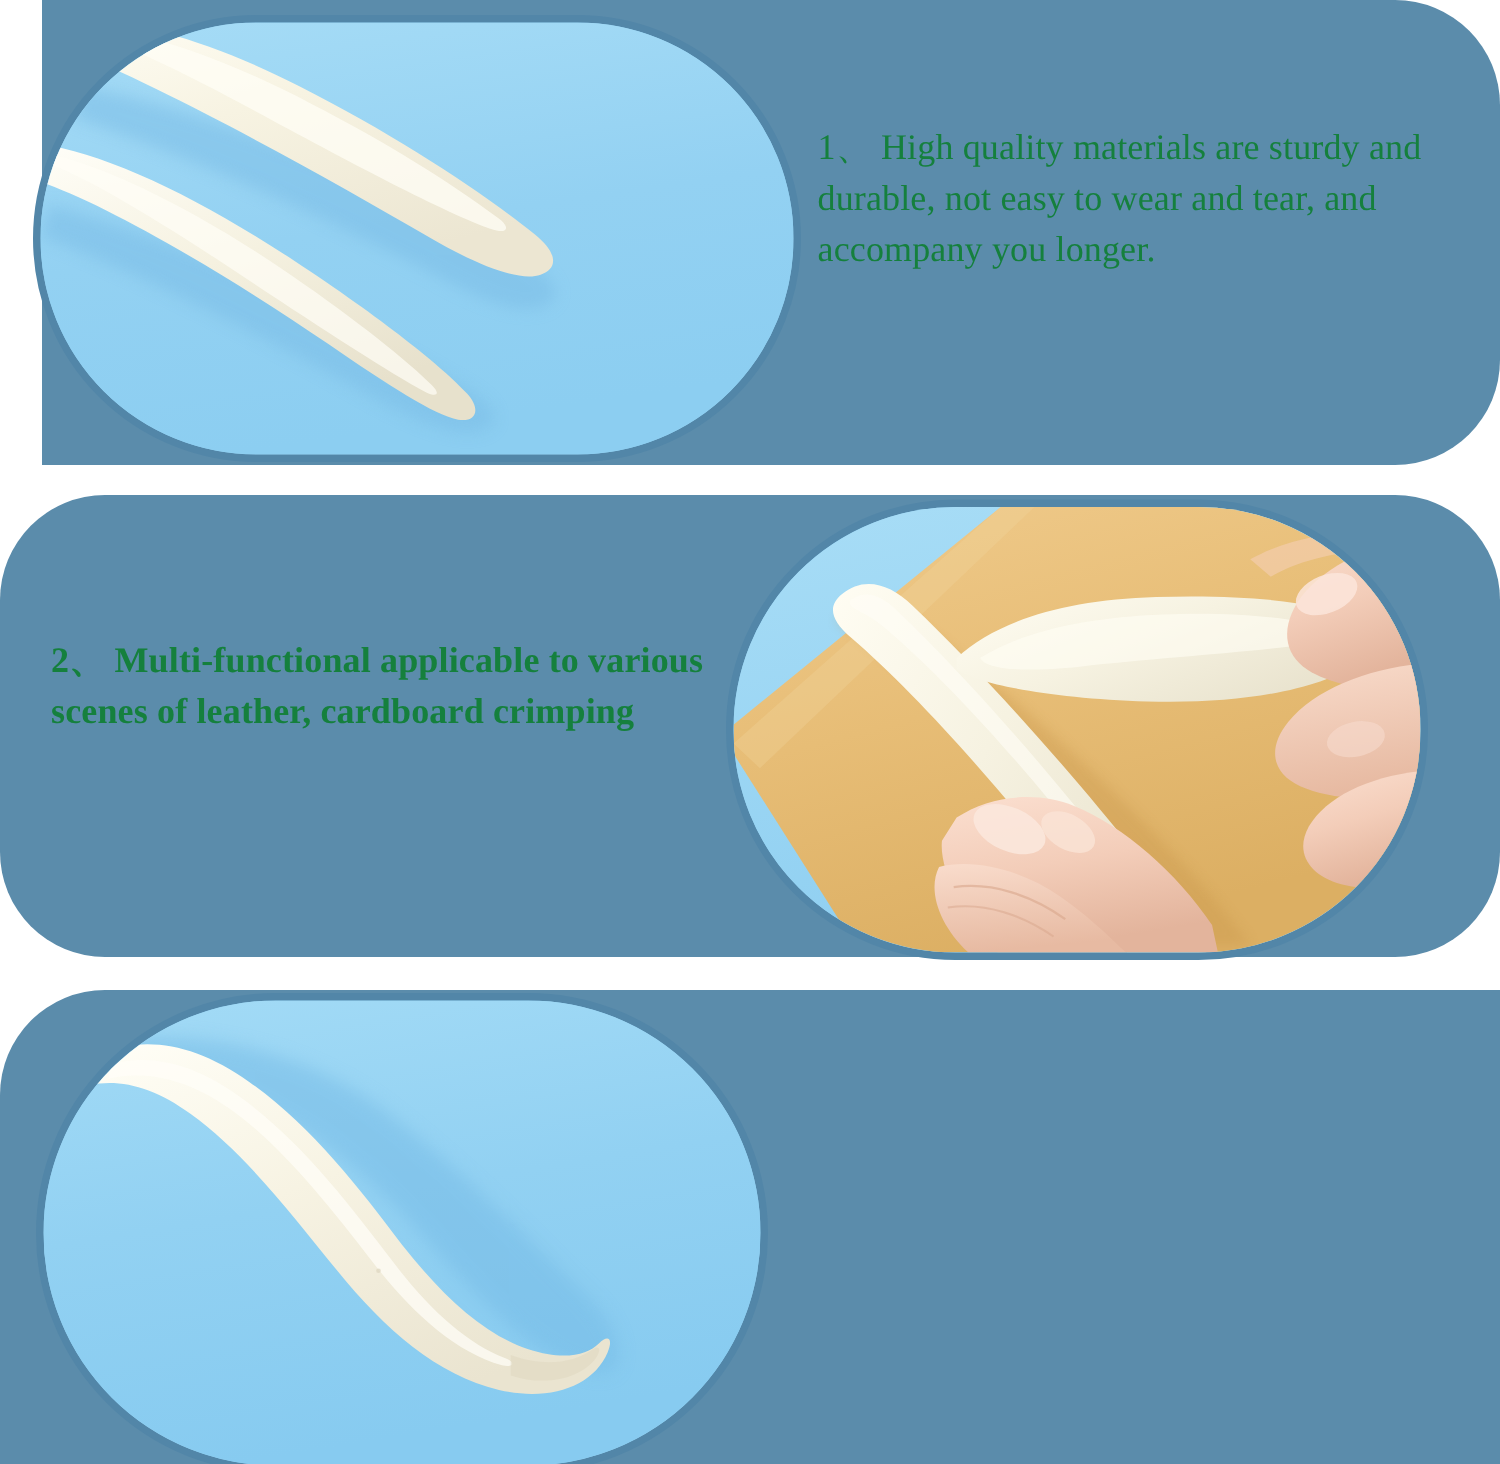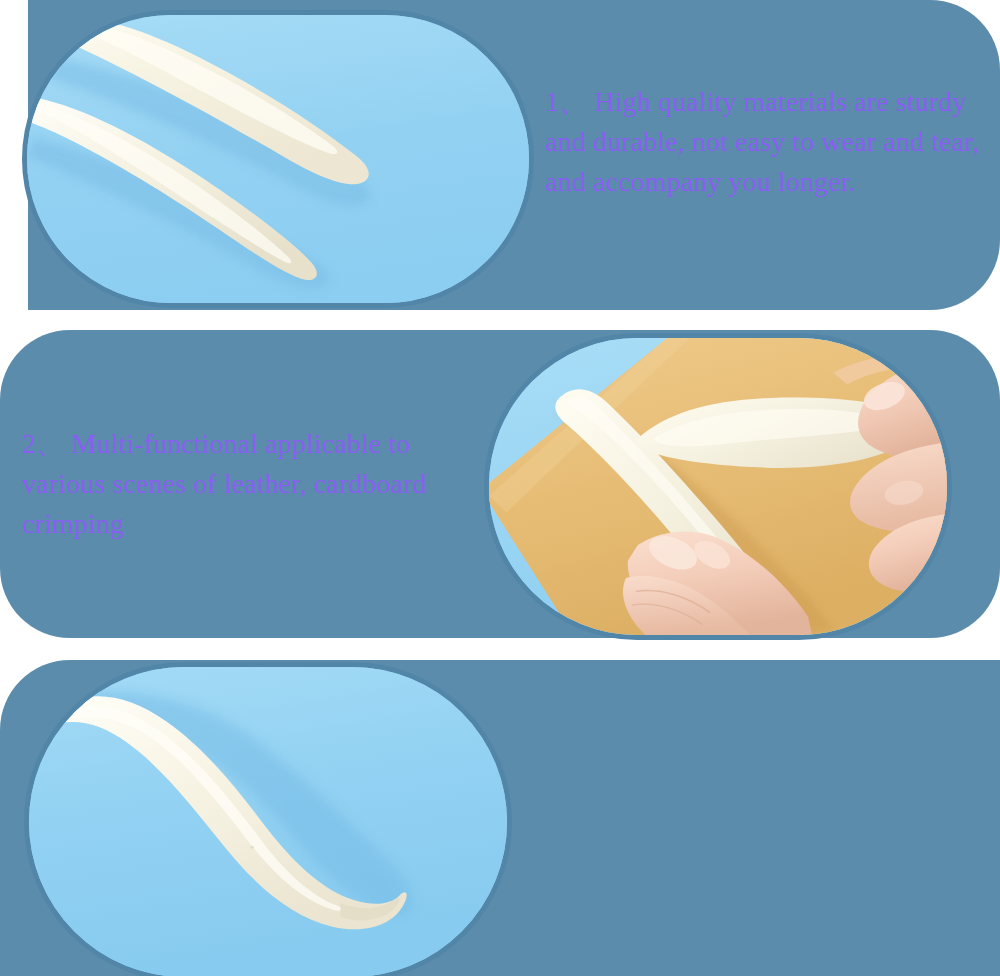--- a/index.html
+++ b/index.html
@@ -65,28 +65,28 @@
   #photo-3 {
     left: 24px; top: 662px;
     width: 488px; height: 320px;
     border-radius: 160px / 160px;
   }
   .photo > svg { display: block; width: 100%; height: 100%; }
 
   
   .caption {
     position: absolute;
-    color: #8b5cf6;
-    font-size: 28px;
+    color: #15803d;
+    font-size: 24px;
     line-height: 1.42;
     letter-spacing: 0.1px;
     white-space: pre-line;
   }
   #caption-1 { left: 545px; top: 82px;  width: 450px; }
-  #caption-2 { left: 22px;  top: 424px; width: 440px; }
+  #caption-2 { left: 34px;  top: 424px; width: 440px; font-weight: bold; }
   #caption-3 { left: 592px; top: 760px; width: 400px; }
 </style>
 </head>
 <body>
 
 <div class="infographic">
 
   <div class="panel" id="panel-1"></div>
 
   <div class="photo" id="photo-1">

